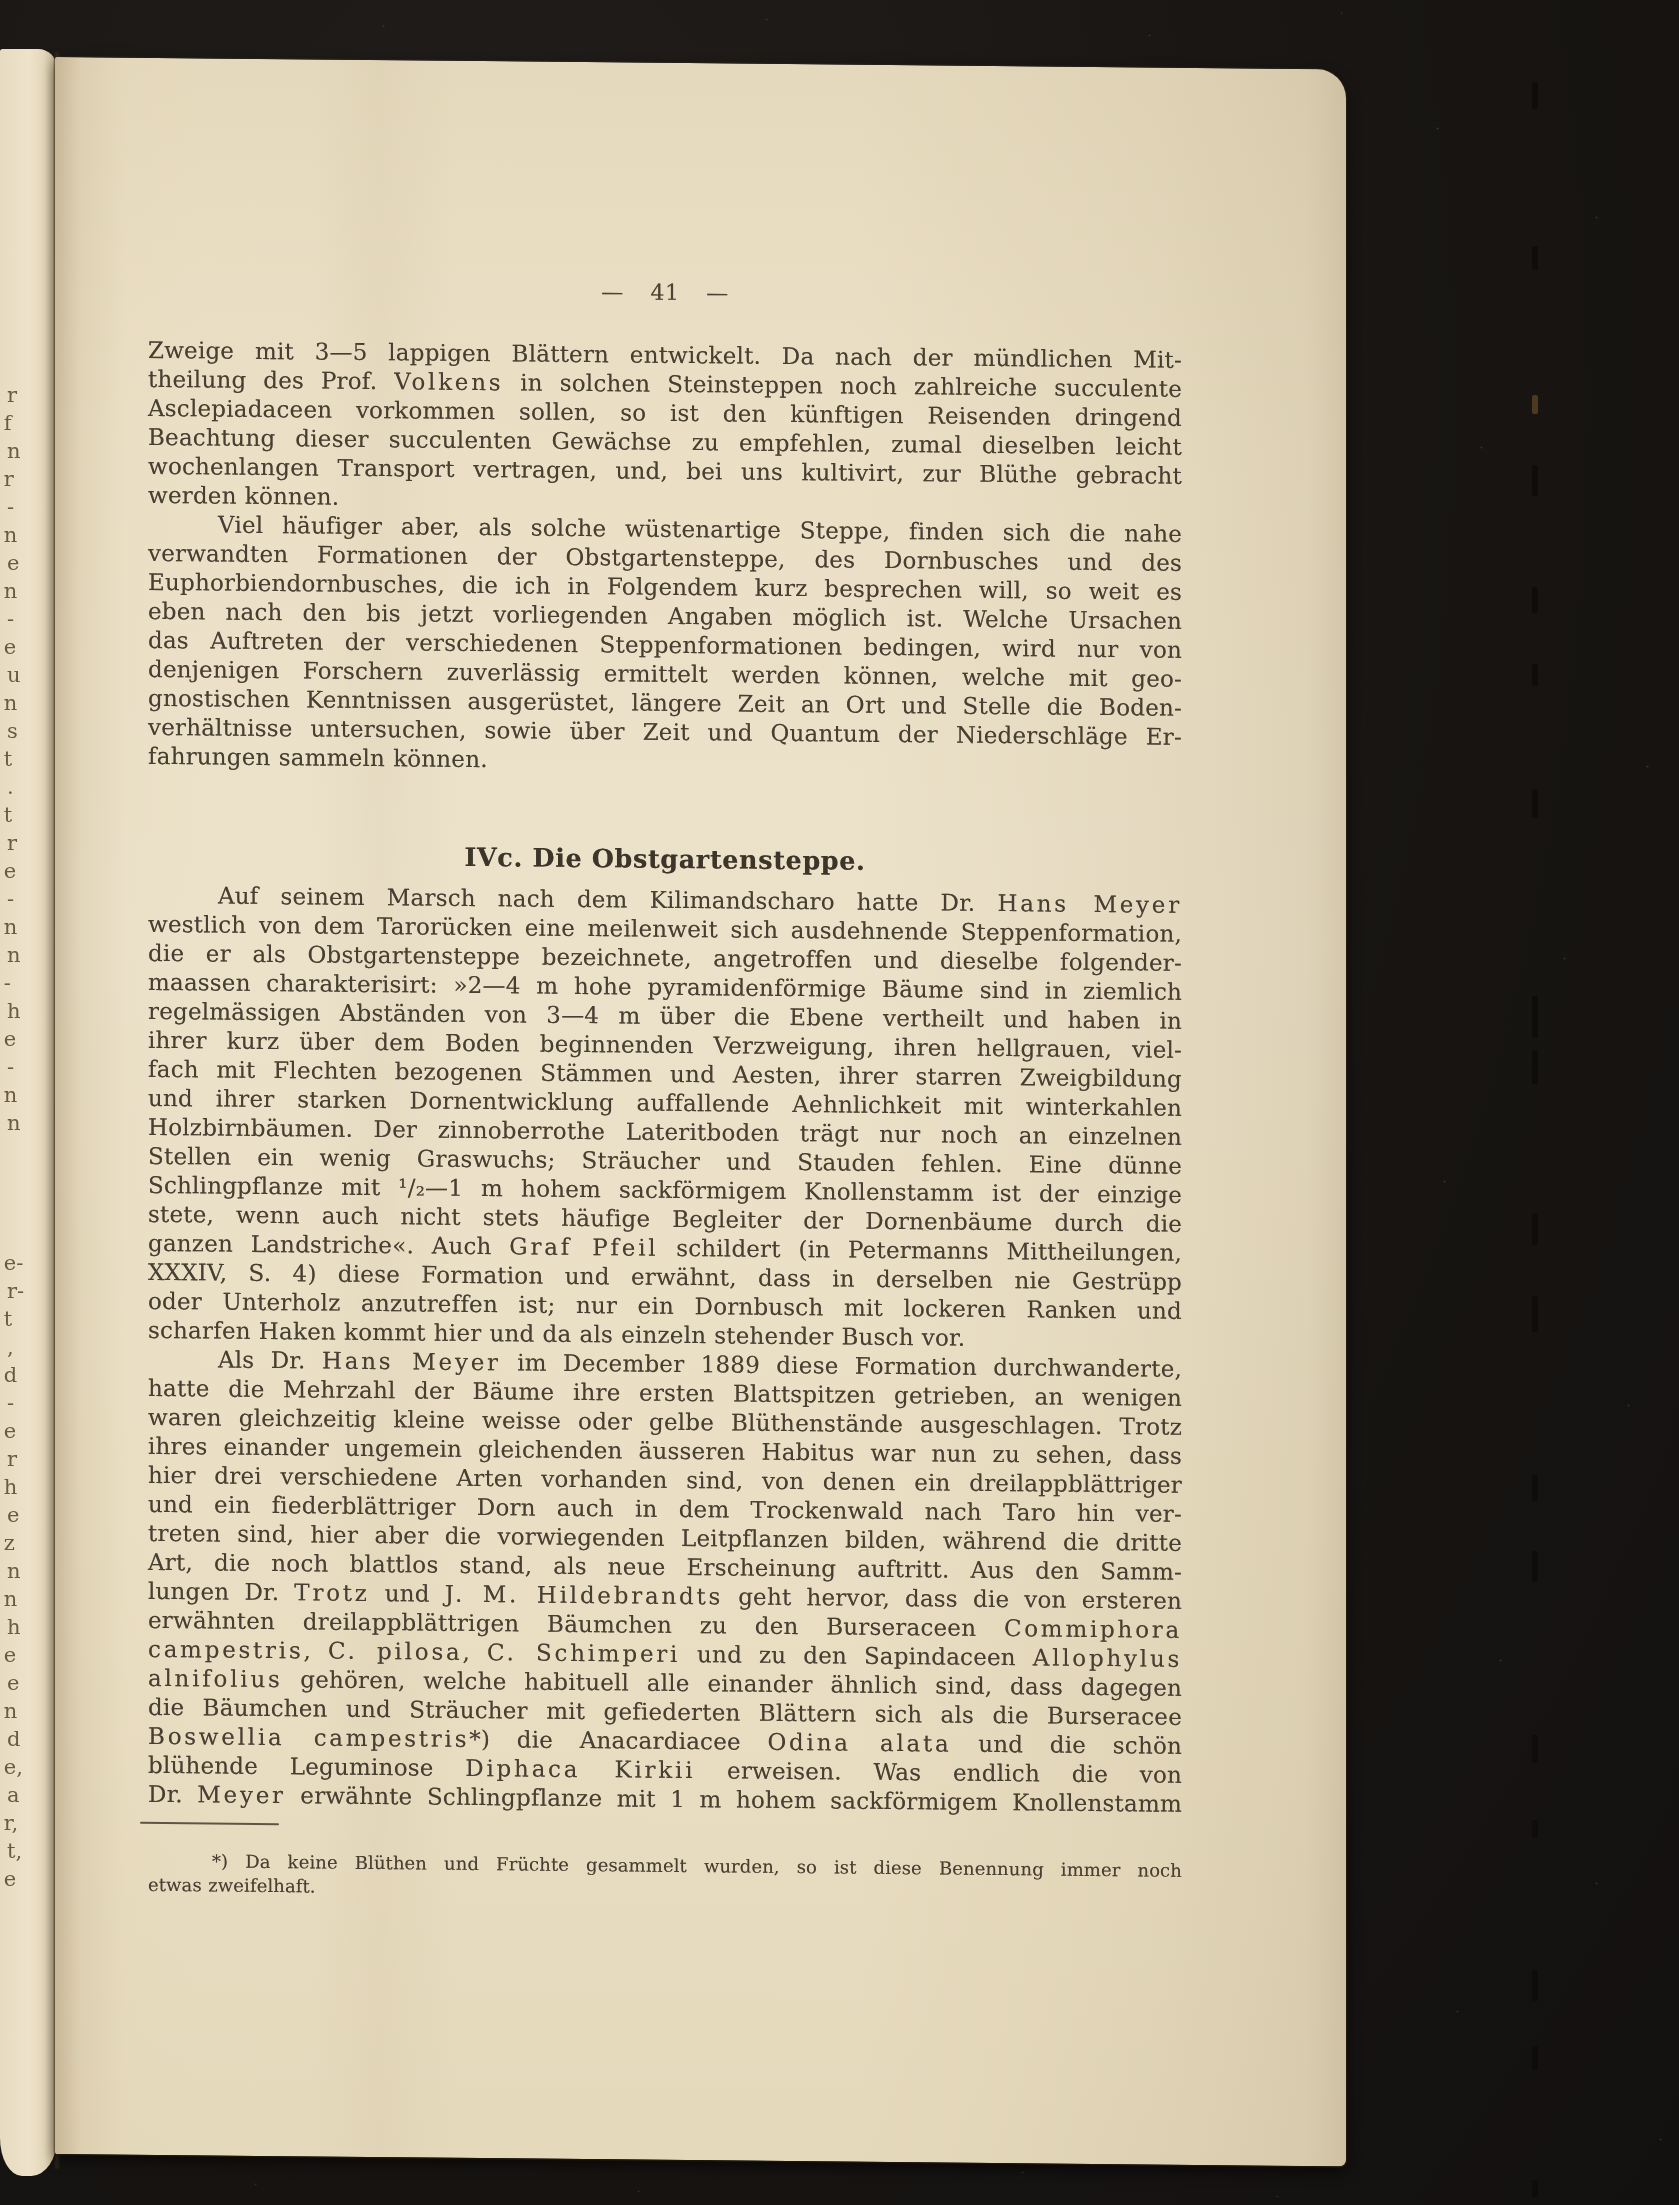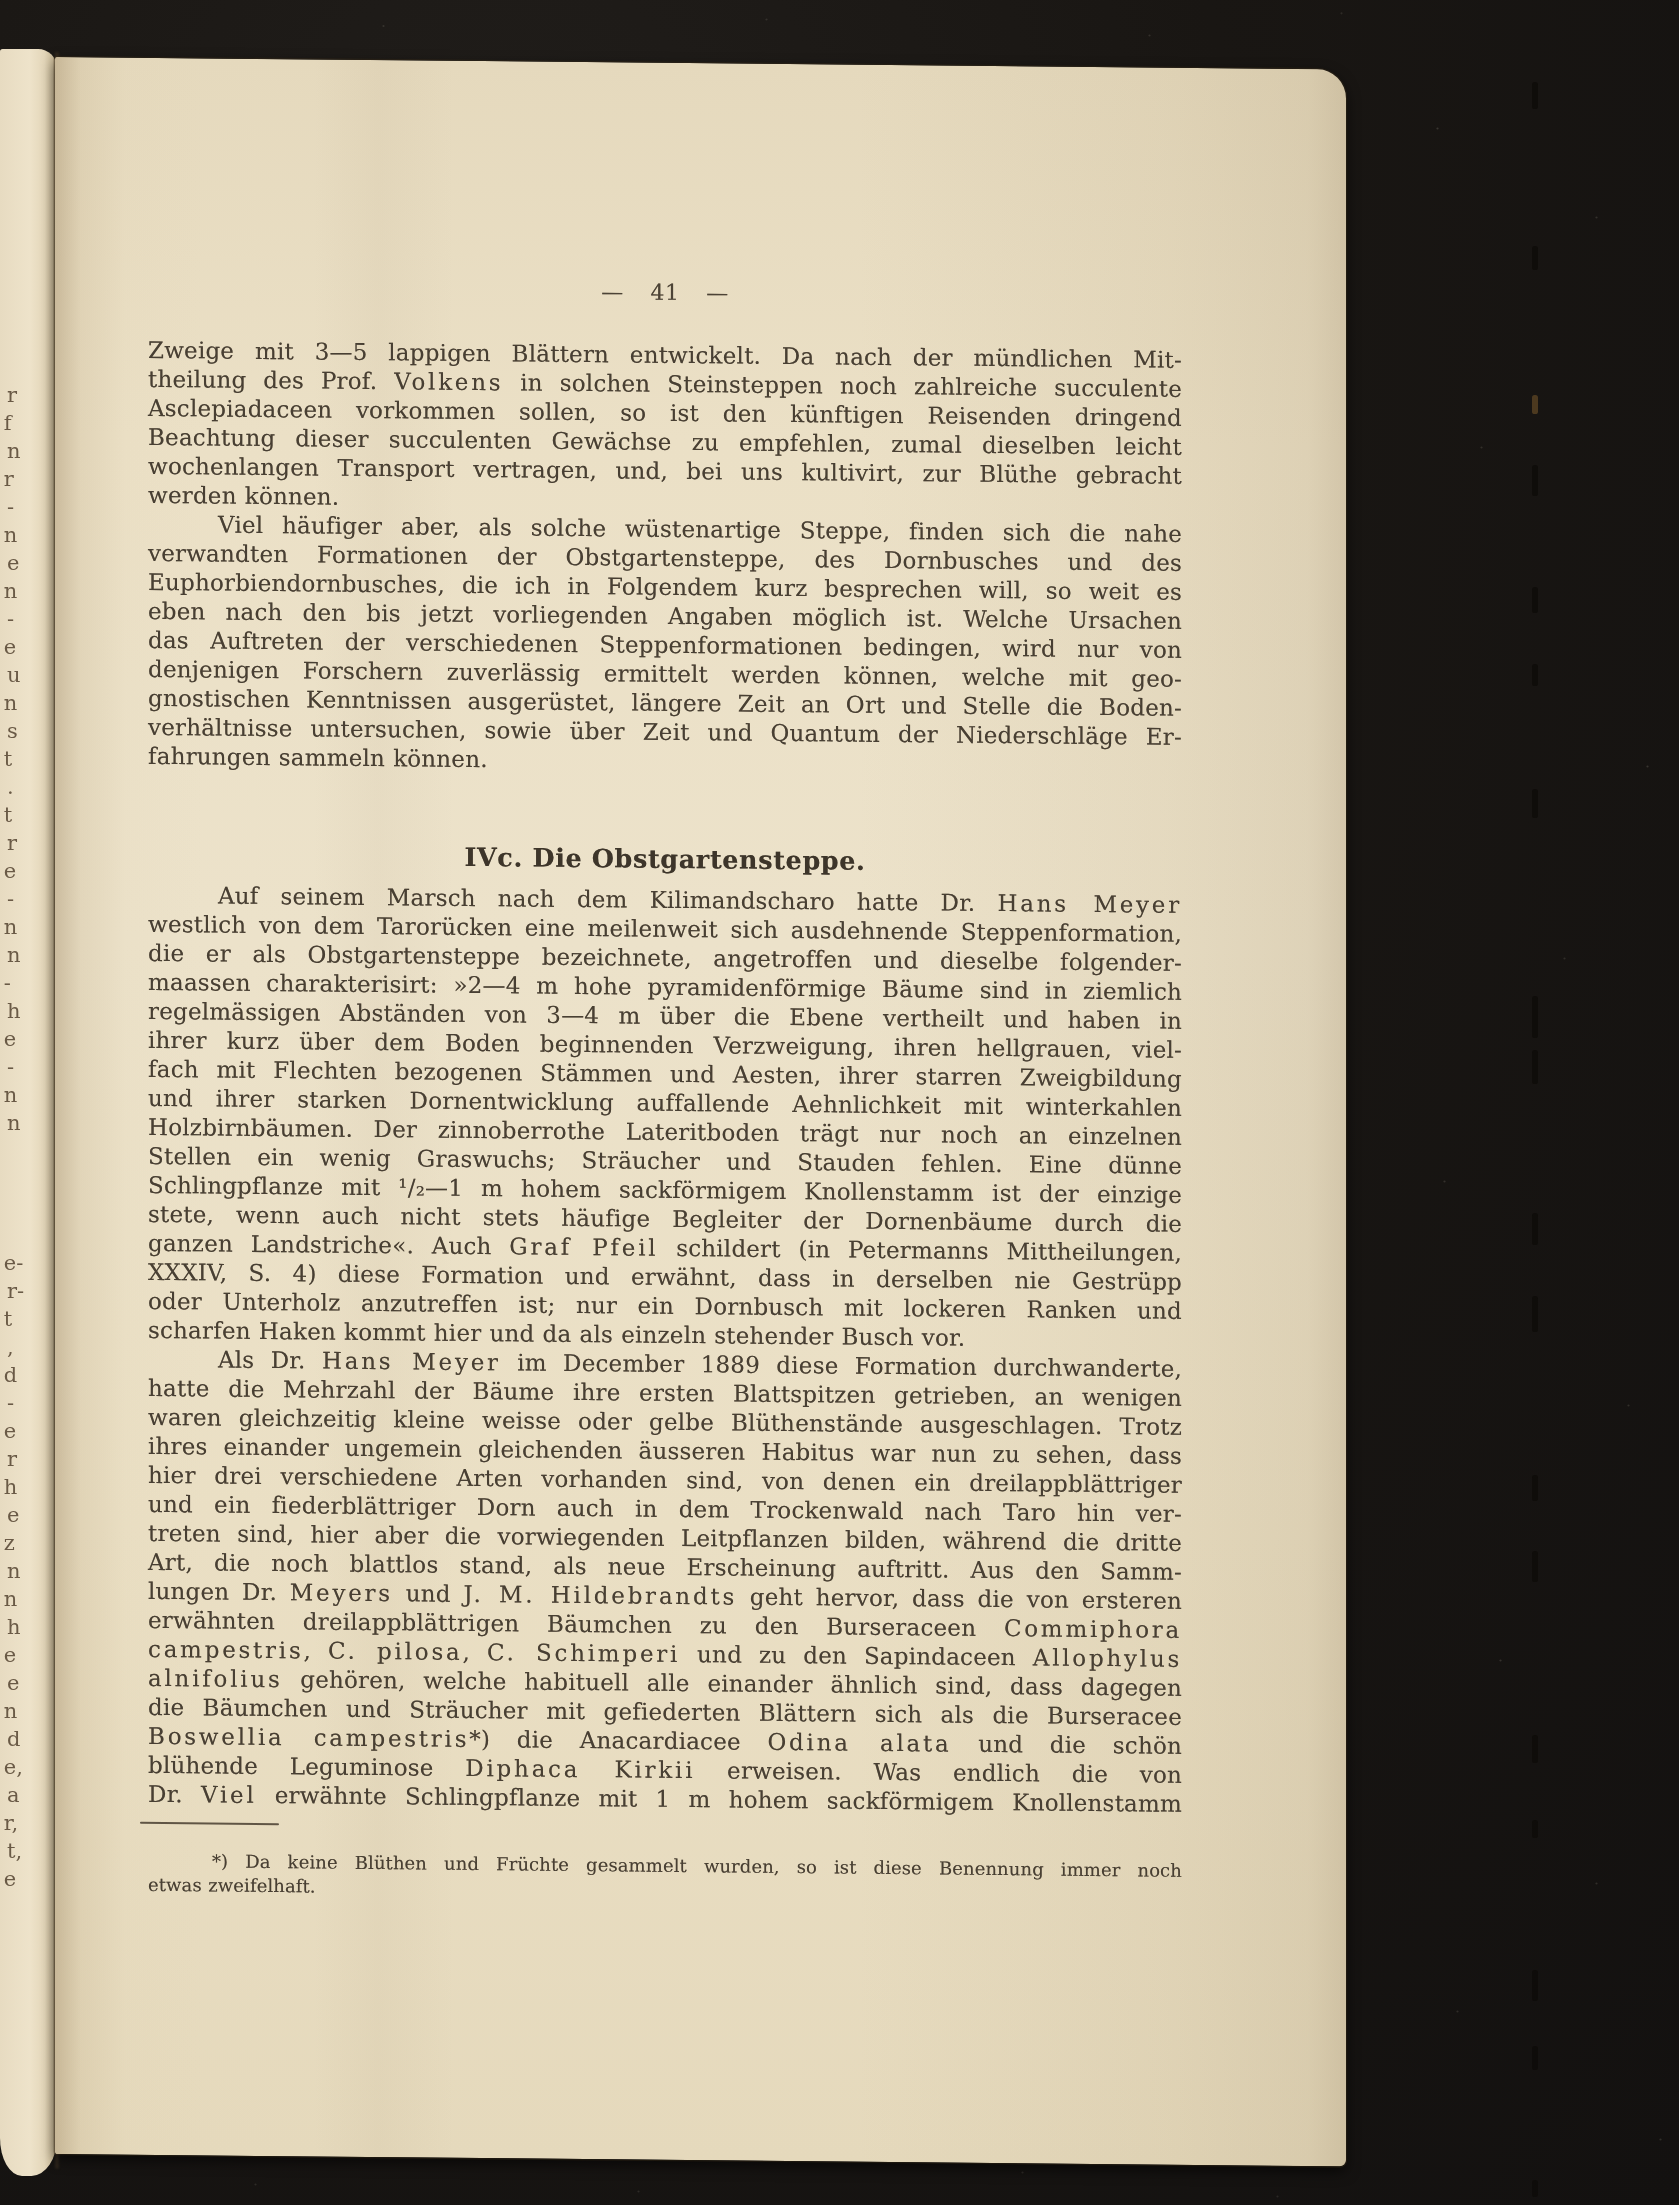--- a/index.html
+++ b/index.html
@@ -168,28 +168,28 @@
         </div>
       <div class="para p3" id="para3">
           <div class="line indent">Als Dr. <span class="sp">Hans Meyer</span> im December 1889 diese Formation durchwanderte,</div>
           <div class="line">hatte die Mehrzahl der Bäume ihre ersten Blattspitzen getrieben, an wenigen</div>
           <div class="line">waren gleichzeitig kleine weisse oder gelbe Blüthenstände ausgeschlagen. Trotz</div>
           <div class="line">ihres einander ungemein gleichenden äusseren Habitus war nun zu sehen, dass</div>
           <div class="line">hier drei verschiedene Arten vorhanden sind, von denen ein dreilappblättriger</div>
           <div class="line">und ein fiederblättriger Dorn auch in dem Trockenwald nach Taro hin ver-</div>
           <div class="line">treten sind, hier aber die vorwiegenden Leitpflanzen bilden, während die dritte</div>
           <div class="line">Art, die noch blattlos stand, als neue Erscheinung auftritt. Aus den Samm-</div>
-          <div class="line">lungen Dr. <span class="sp">Meyers</span> und <span class="sp">J. M. Hildebrandts</span> geht hervor, dass die von ersteren</div>
+          <div class="line">lungen Dr. <span class="sp">Trotz</span> und <span class="sp">J. M. Hildebrandts</span> geht hervor, dass die von ersteren</div>
           <div class="line">erwähnten dreilappblättrigen Bäumchen zu den Burseraceen <span class="sp">Commiphora</span></div>
           <div class="line"><span class="sp">campestris</span>, <span class="sp">C. pilosa</span>, <span class="sp">C. Schimperi</span> und zu den Sapindaceen <span class="sp">Allophylus</span></div>
           <div class="line"><span class="sp">alnifolius</span> gehören, welche habituell alle einander ähnlich sind, dass dagegen</div>
           <div class="line">die Bäumchen und Sträucher mit gefiederten Blättern sich als die Burseracee</div>
           <div class="line"><span class="sp">Boswellia campestris</span>*) die Anacardiacee <span class="sp">Odina alata</span> und die schön</div>
           <div class="line">blühende Leguminose <span class="sp">Diphaca Kirkii</span> erweisen. Was endlich die von</div>
-          <div class="line">Dr. <span class="sp">Viel</span> erwähnte Schlingpflanze mit 1 m hohem sackförmigem Knollenstamm</div>
+          <div class="line">Dr. <span class="sp">Meyer</span> erwähnte Schlingpflanze mit 1 m hohem sackförmigem Knollenstamm</div>
         </div>
 
       <div class="fn-rule"></div>
       <div class="footnote" id="footnote">
           <div class="line indent">*) Da keine Blüthen und Früchte gesammelt wurden, so ist diese Benennung immer noch</div>
           <div class="line last">etwas zweifelhaft.</div>
         </div>
     </div>
   </div>
 

